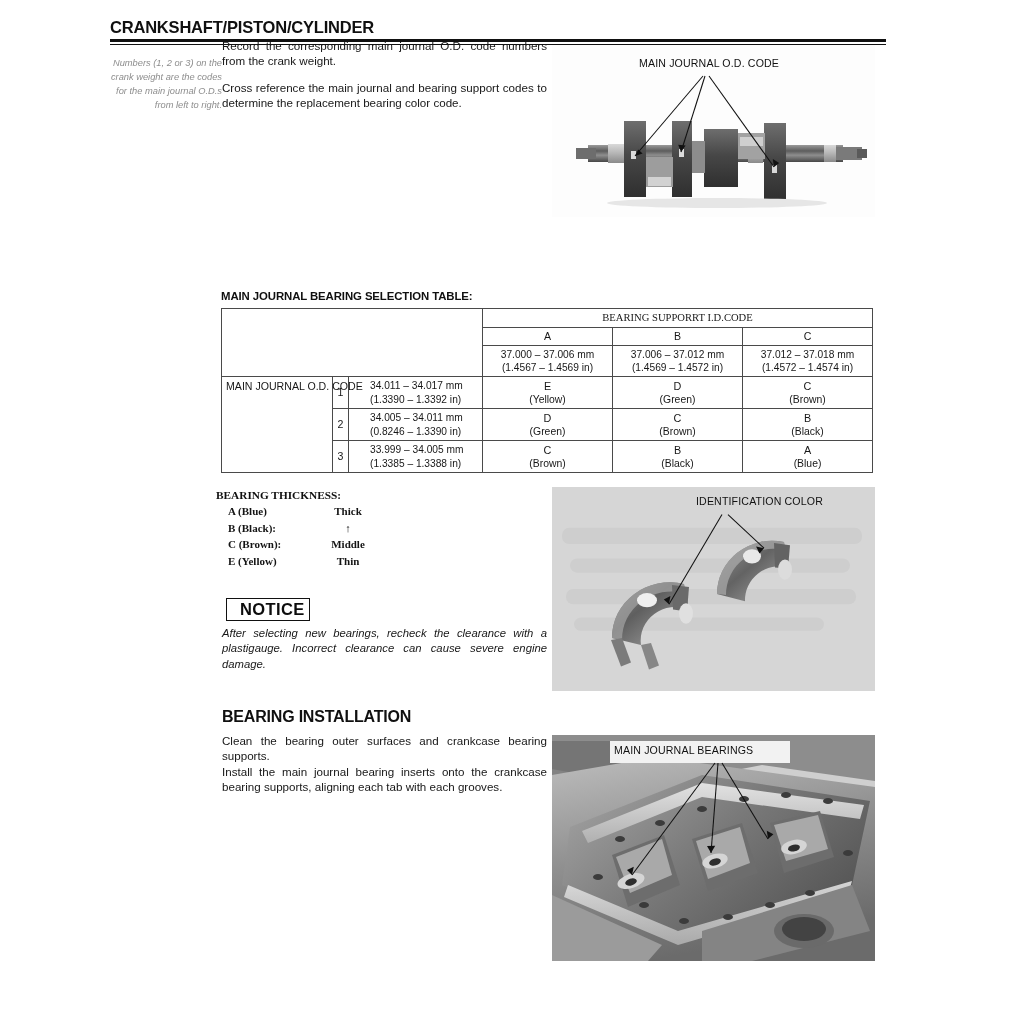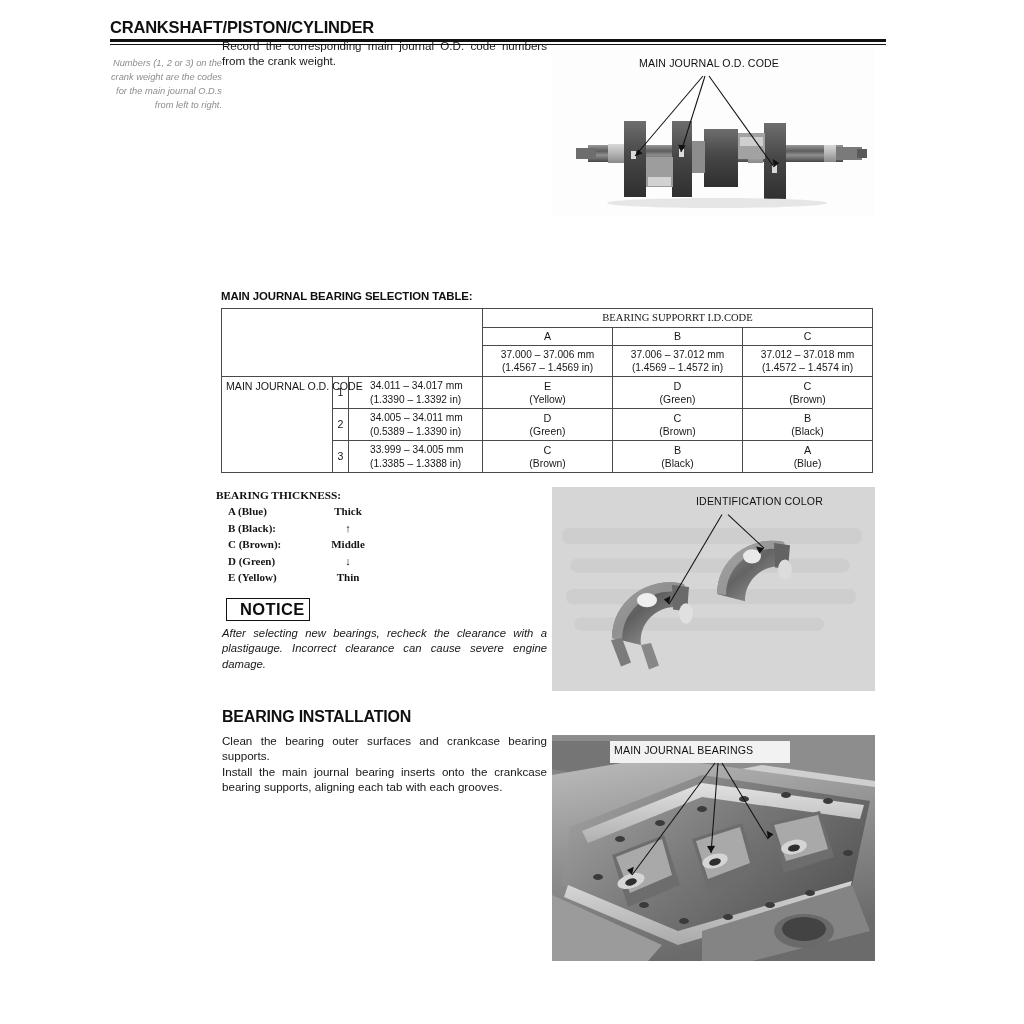--- a/index.html
+++ b/index.html
@@ -134,20 +134,21 @@
 
   <div id="page-header">
     <div class="title">CRANKSHAFT/PISTON/CYLINDER</div>
     <div class="rule"></div>
   </div>
 
   <div id="margin-note">Numbers (1, 2 or 3) on the crank weight are the codes for the main journal O.D.s from left to right.</div>
 
   <div id="intro">
     <p>Record the corresponding main journal O.D. code numbers from the crank weight.</p>
+    <p>Cross reference the main journal and bearing support codes to determine the replacement bearing color code.</p>
   </div>
 
   <div class="photo" id="photo-crank">
     <svg viewBox="0 0 323 172" preserveAspectRatio="none">
       <defs>
         <linearGradient id="steel" x1="0" y1="0" x2="0" y2="1">
           <stop offset="0%" stop-color="#9a9a9a"></stop>
           <stop offset="35%" stop-color="#5d5d5d"></stop>
           <stop offset="60%" stop-color="#8e8e8e"></stop>
           <stop offset="100%" stop-color="#474747"></stop>
@@ -261,21 +262,21 @@
         <td class="code">
           <span class="ltr">C</span>
           <span class="clr">(Brown)</span>
         </td>
       </tr>
 
       <tr>
         <td class="idx">2</td>
         <td class="od">
           <span>34.005 – 34.011 mm</span>
-          <span>(0.5389 – 1.3390 in)</span>
+          <span>(0.8246 – 1.3390 in)</span>
         </td>
         <td class="code">
           <span class="ltr">D</span>
           <span class="clr">(Green)</span>
         </td>
         <td class="code">
           <span class="ltr">C</span>
           <span class="clr">(Brown)</span>
         </td>
         <td class="code">
@@ -314,24 +315,20 @@
     </div>
     <div class="bt-row">
       <span class="bt-code">B (Black):</span>
       <span class="bt-val arrow">↑</span>
     </div>
     <div class="bt-row">
       <span class="bt-code">C (Brown):</span>
       <span class="bt-val">Middle</span>
     </div>
     <div class="bt-row">
-      <span class="bt-code">D (Green)</span>
-      <span class="bt-val arrow">↓</span>
-    </div>
-    <div class="bt-row">
       <span class="bt-code">E (Yellow)</span>
       <span class="bt-val">Thin</span>
     </div>
   </div>
 
   <div id="notice-box">
     <div class="notice-label">NOTICE</div>
   </div>
   <div id="notice-text">After selecting new bearings, recheck the clearance with a plastigauge. Incorrect clearance can cause severe engine damage.</div>
 

